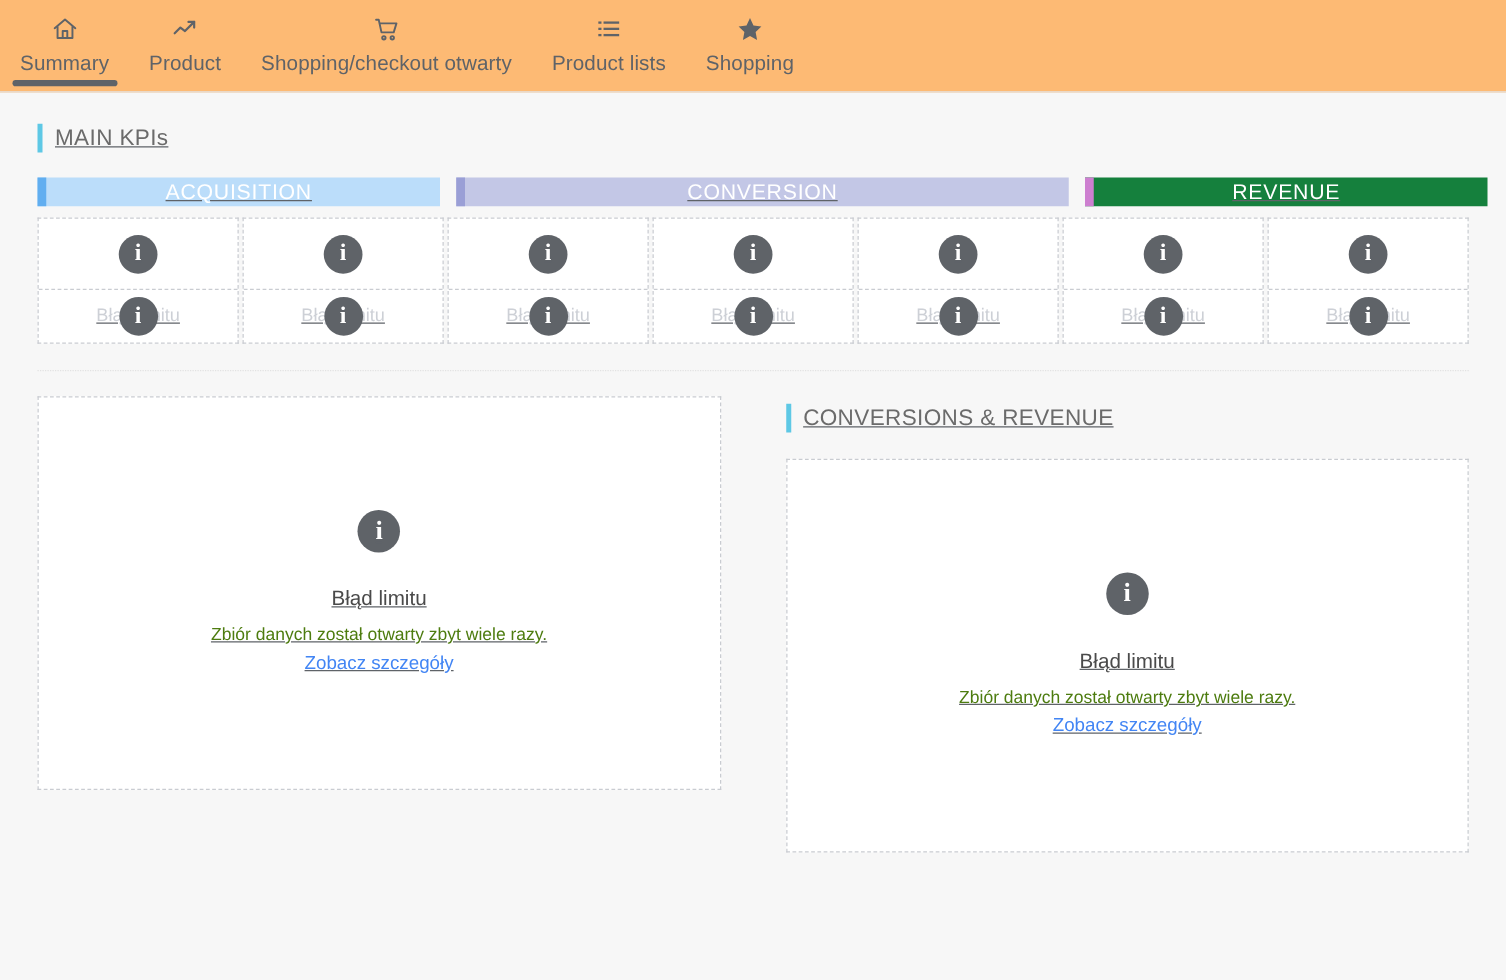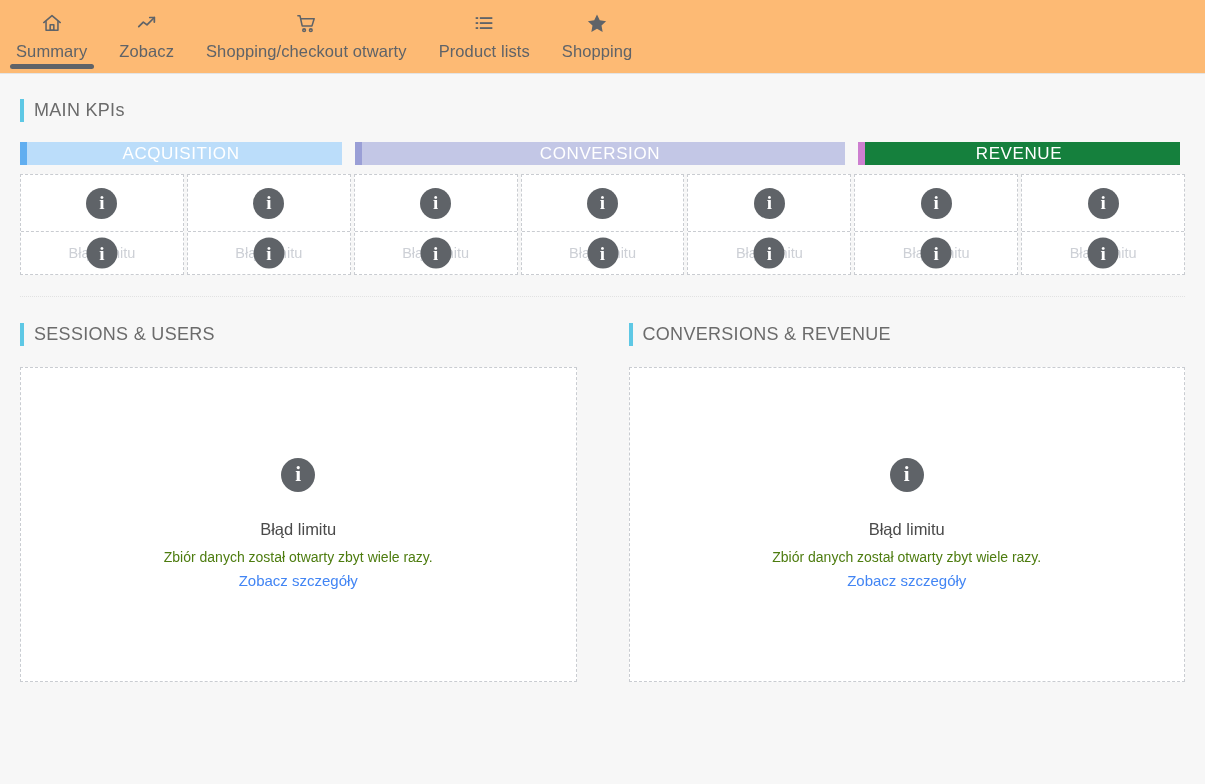--- a/index.html
+++ b/index.html
@@ -59,22 +59,23 @@
     transform: translateX(-50%);
     bottom: 5px;
     width: 84px;
     height: 5px;
     border-radius: 3px;
     background: #5f6368;
   }
 
   
   .content {
-    padding: 0 20px;
-    box-sizing: border-box;
+    padding: 0 30px;
+    box-sizing: border-box;
+    text-decoration: underline;
   }
 
   .section-head {
     display: flex;
     align-items: center;
     height: 28px;
     margin-top: 22px;
     margin-bottom: 0;
   }
   .section-accent {
@@ -253,21 +254,21 @@
     <span class="nav-underline"></span>
   </div>
 
   <div class="nav-tab">
     <span class="nav-icon">
       <svg width="24" height="22" viewBox="0 0 24 24" fill="none" stroke="#5f6368" stroke-width="1.9" stroke-linecap="round" stroke-linejoin="round">
         <polyline points="3,16 8,11 12,14 20,6"></polyline>
         <polyline points="15,6 20,6 20,11"></polyline>
       </svg>
     </span>
-    <span class="nav-label">Zobacz</span>
+    <span class="nav-label">Product</span>
   </div>
 
   <div class="nav-tab">
     <span class="nav-icon">
       <svg width="23" height="23" viewBox="0 0 24 24" fill="none" stroke="#5f6368" stroke-width="1.6" stroke-linecap="round" stroke-linejoin="round">
         <path d="M3 4h2.2l2.3 10.5h10.2L20 7H6"></path>
         <circle cx="9.5" cy="19" r="1.4"></circle>
         <circle cx="16.5" cy="19" r="1.4"></circle>
       </svg>
     </span>
@@ -425,24 +426,20 @@
       </div>
     </div>
 
   </div>
 
   <div class="divider"></div>
 
   <div class="lower">
 
     <div class="lower-col">
-      <div class="section-head">
-        <span class="section-accent"></span>
-        <span class="section-title">SESSIONS &amp; USERS</span>
-      </div>
       <div class="big-card">
         <span class="info-badge large">
             <span class="glyph">i</span>
           </span>
         <div class="big-card-title">Błąd limitu</div>
         <div class="big-card-desc">Zbiór danych został otwarty zbyt wiele razy.</div>
         <a class="big-card-link">Zobacz szczegóły</a>
       </div>
     </div>
 

